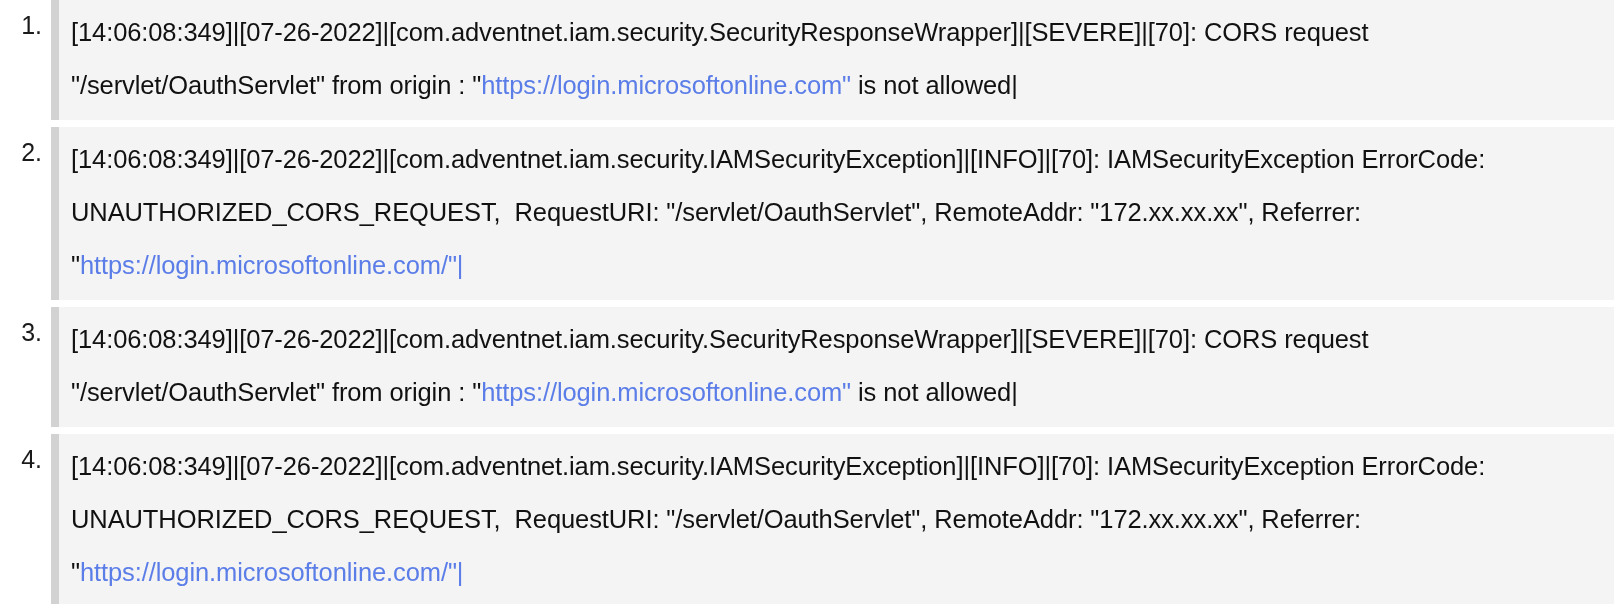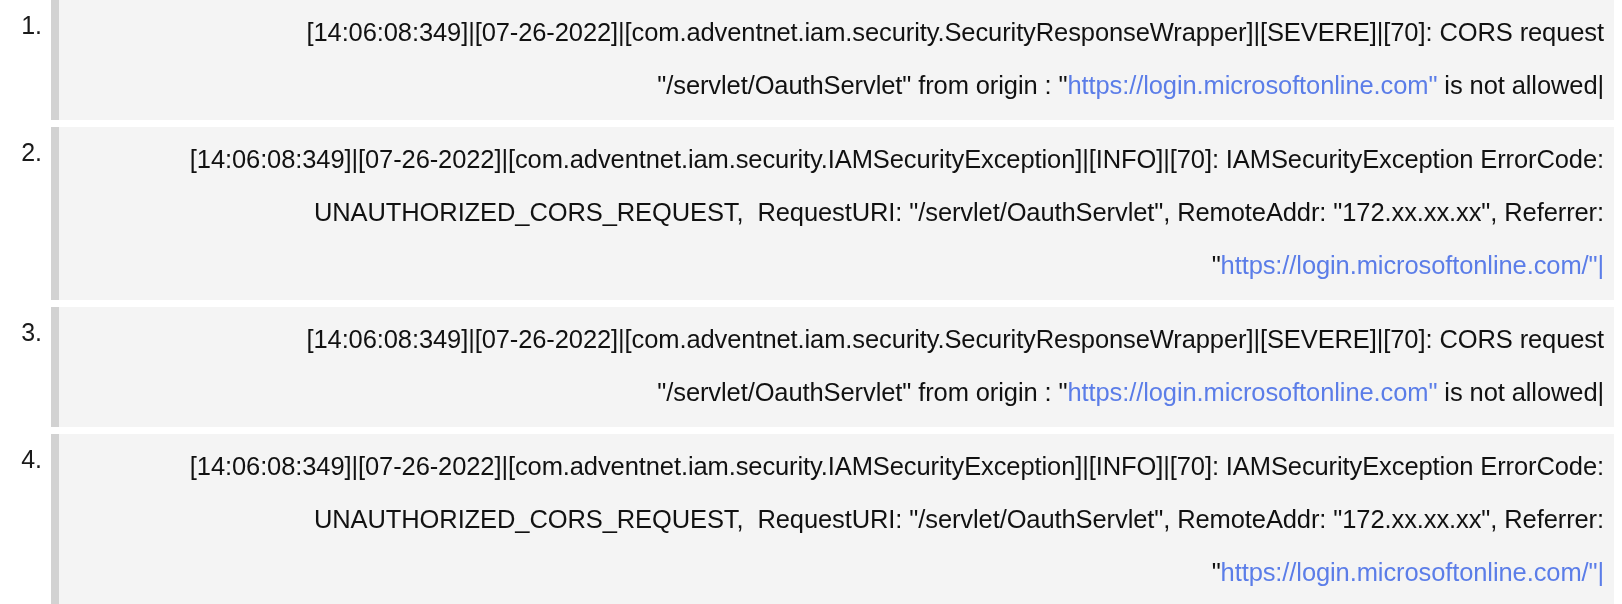--- a/index.html
+++ b/index.html
@@ -57,21 +57,20 @@
 
   .log-text {
     margin: 0;
     font-size: 25.5px;
     line-height: 53px;
     letter-spacing: -0.1px;
     word-break: break-word;
     white-space: pre-wrap;
     color: #111111;
     font-family: "Liberation Sans", sans-serif;
-    text-align: right;
   }
 
   .log-link {
     color: #5b7de8;
     text-decoration: none;
   }
 </style>
 </head>
 <body>
 

